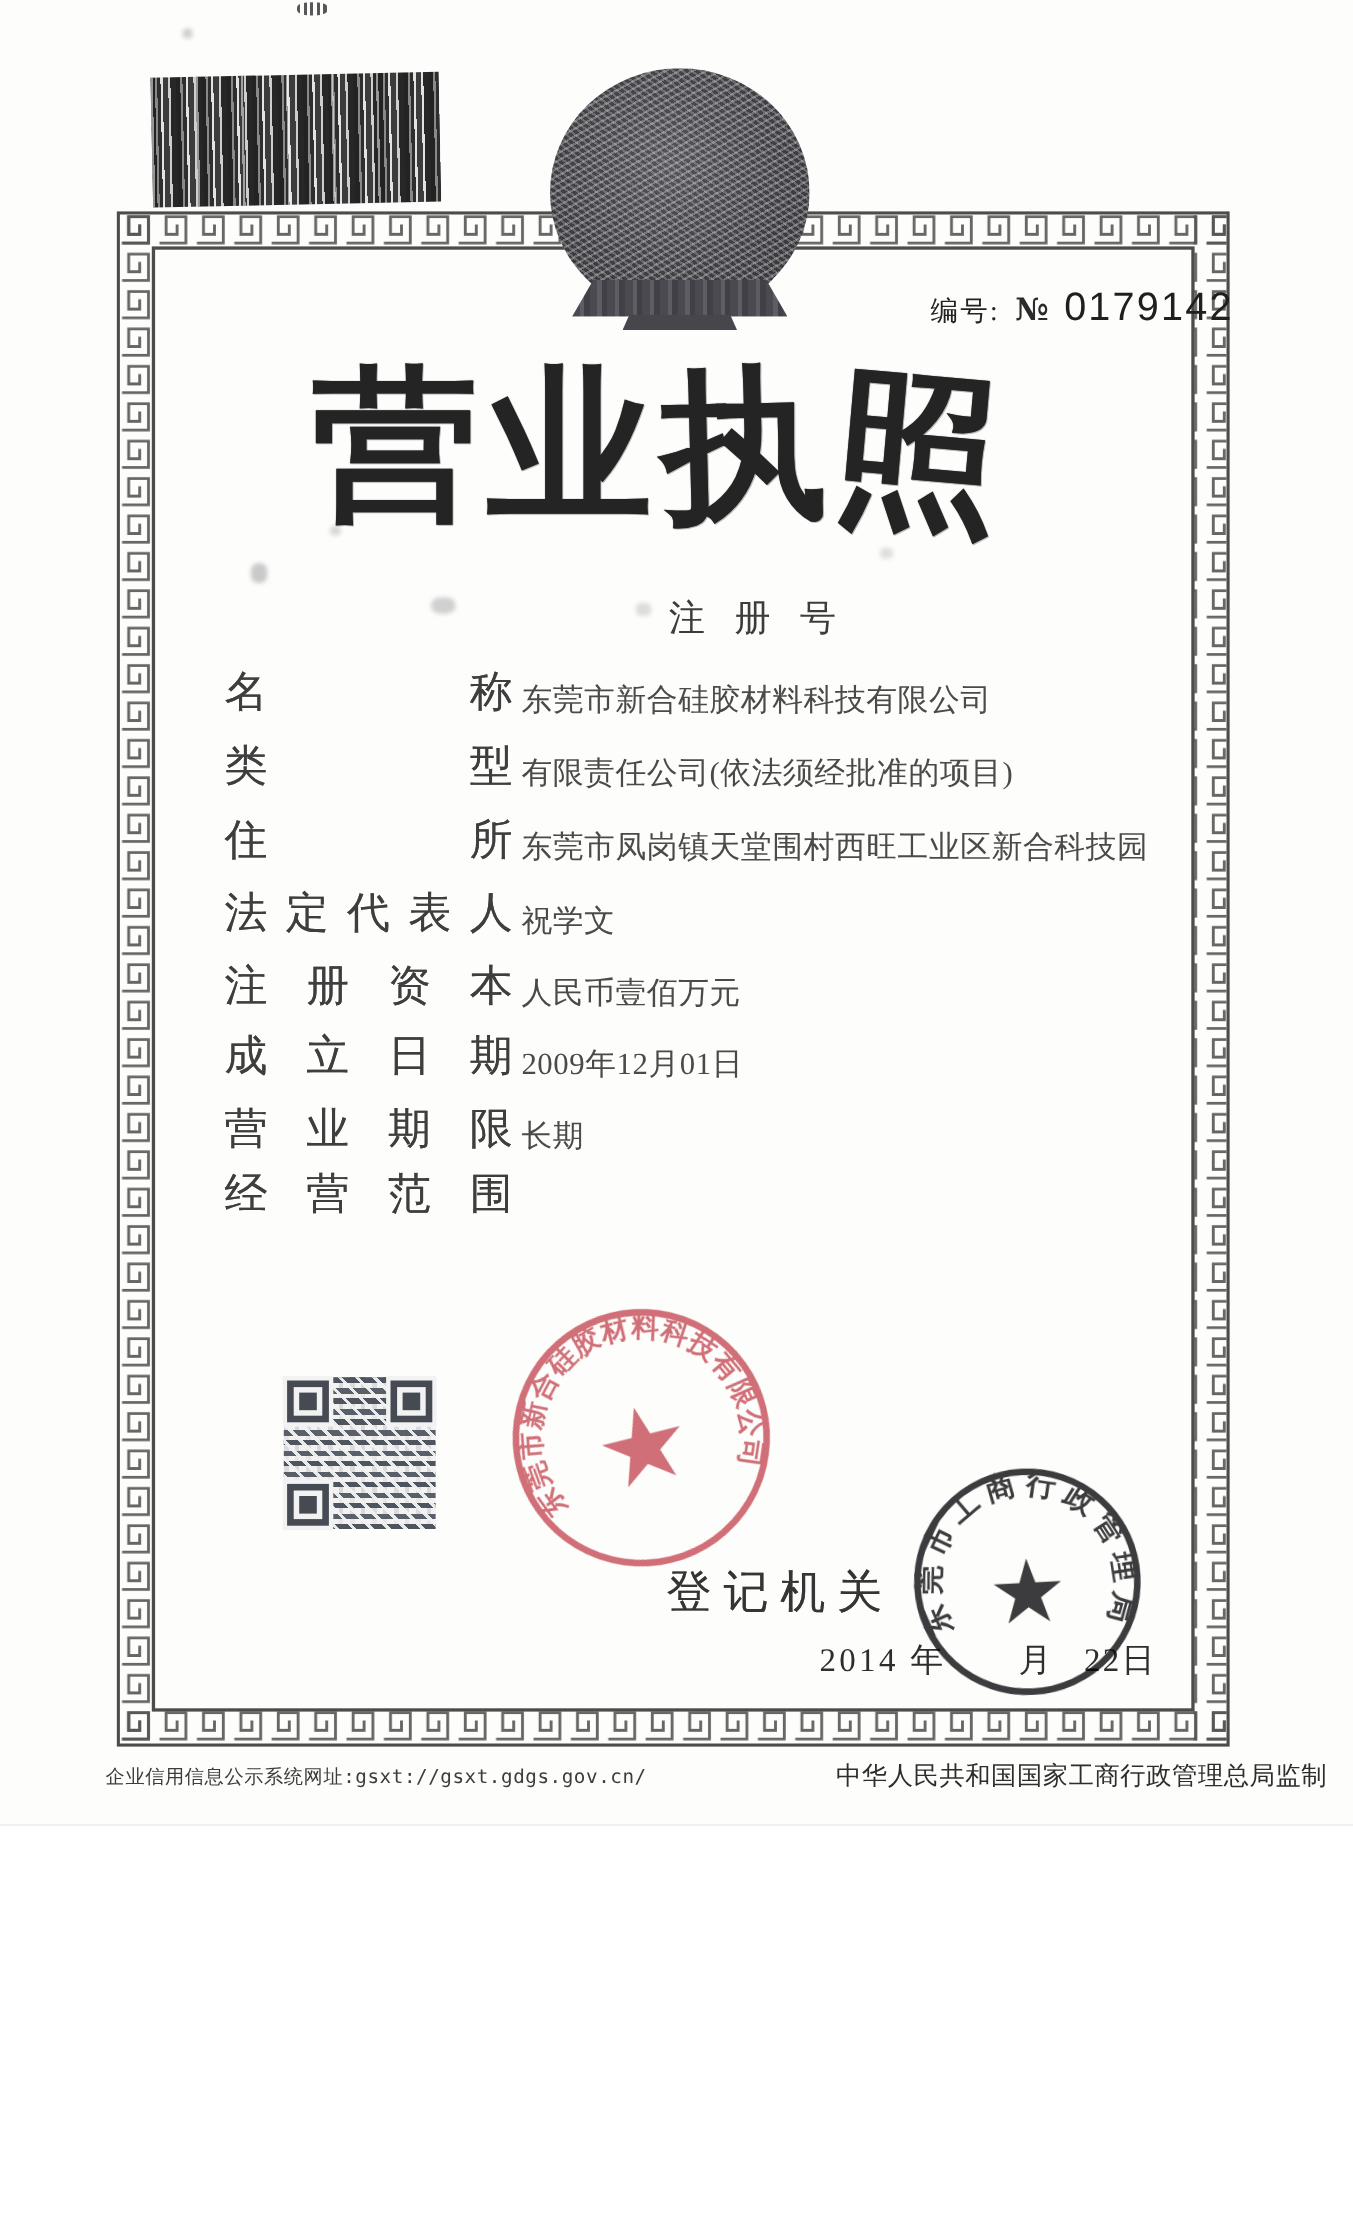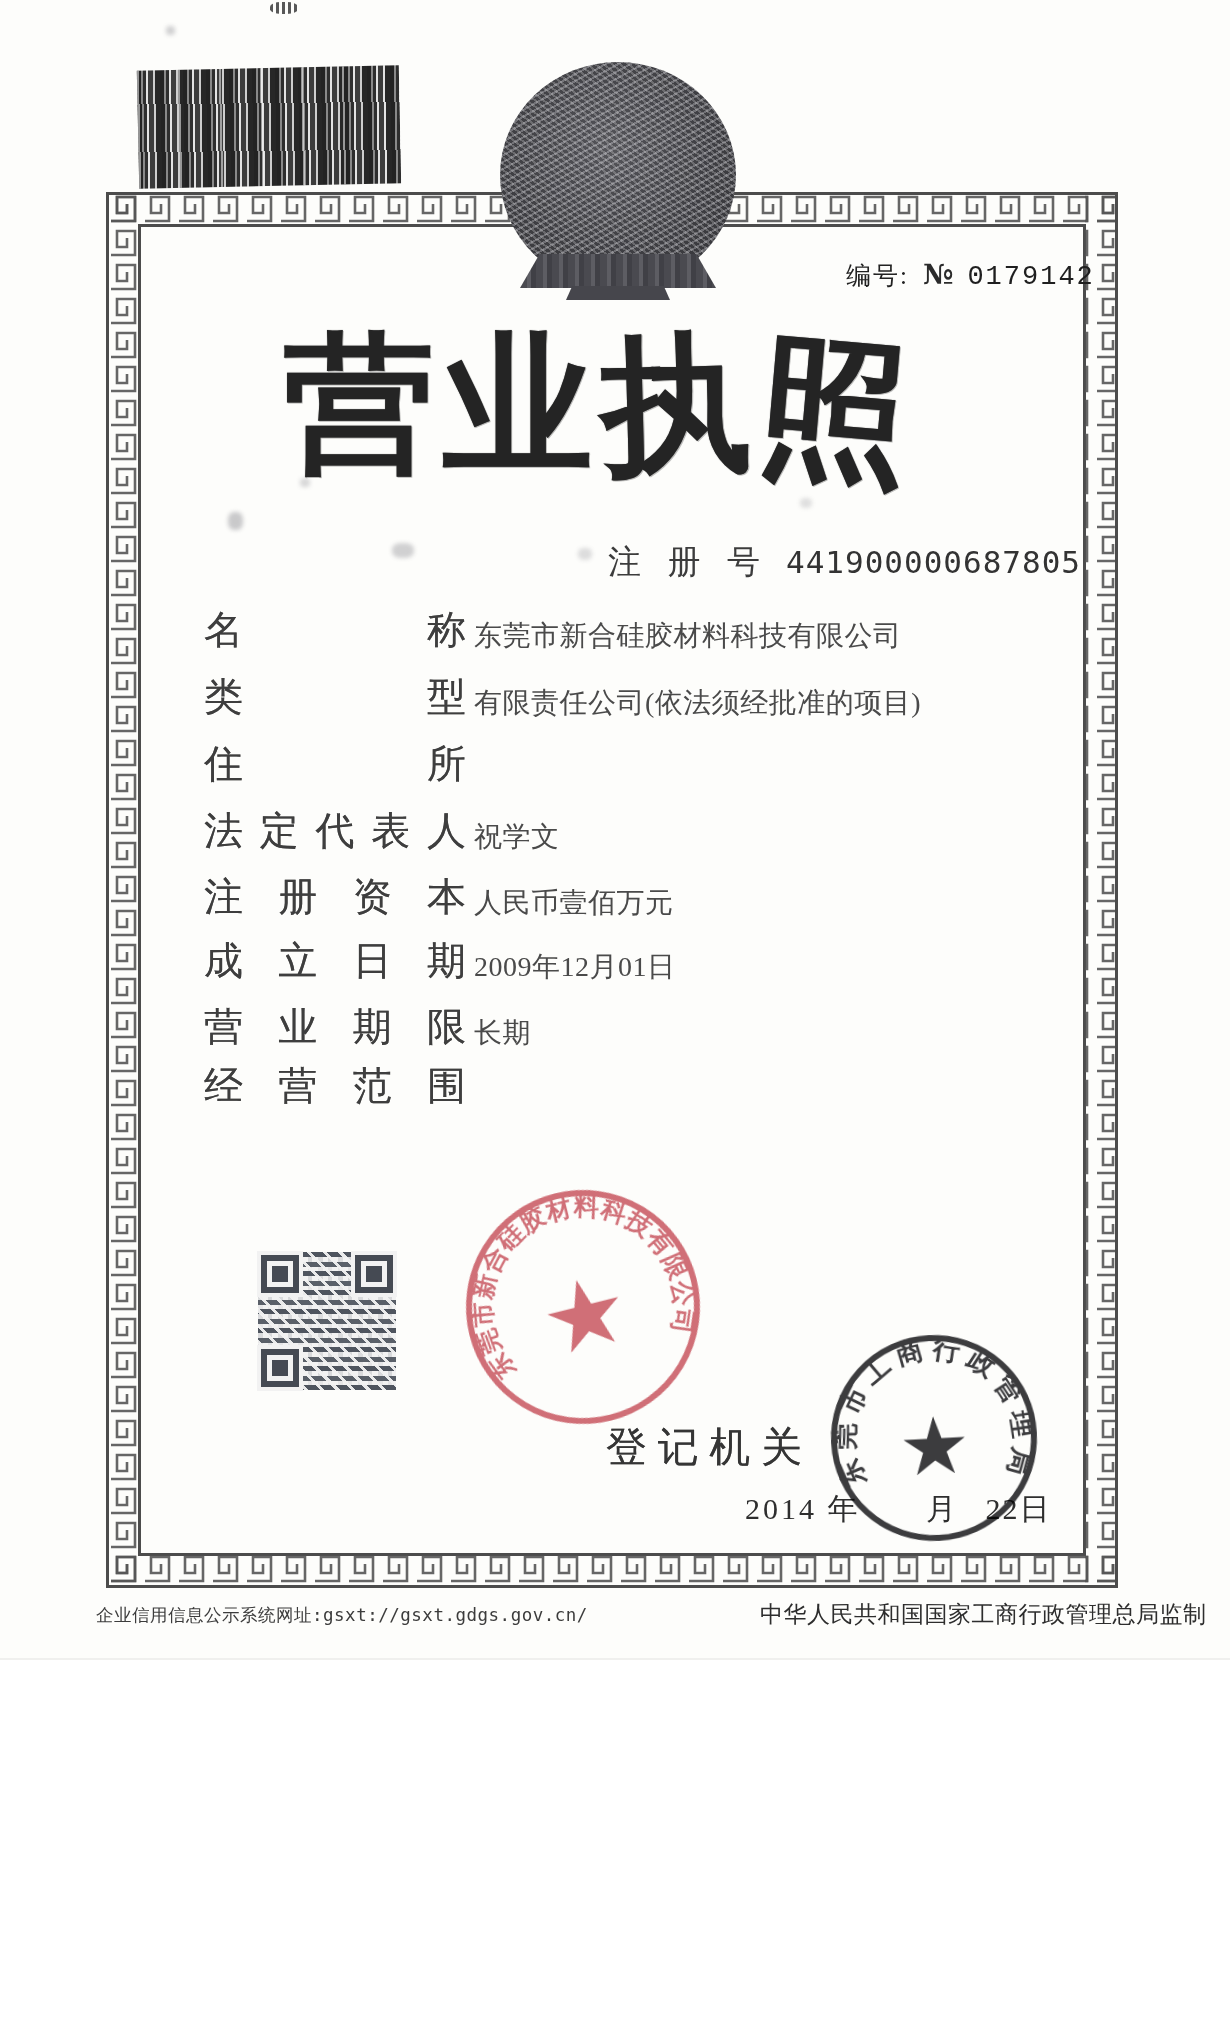--- a/index.html
+++ b/index.html
@@ -42,21 +42,21 @@
     background:#46464c;
   }
 
   
   .frame{position:absolute;left:106px;top:192px;width:1012px;height:1396px;z-index:1;}
 
   
   .serial{position:absolute;left:846px;top:258px;z-index:4;white-space:nowrap;}
   .serial .lab{font-size:25px;color:#222;letter-spacing:2px;}
   .serial .nosym{font-size:28px;font-weight:bold;font-family:"DejaVu Serif",serif;margin-left:10px;}
-  .serial .num{font-size:27px;font-family:Liberation Mono, monospace;margin-left:10px;letter-spacing:2px;color:#1f1f1f;}
+  .serial .num{font-size:36px;font-family:Liberation Sans, sans-serif;margin-left:10px;letter-spacing:2px;color:#1f1f1f;}
 
   
   .title{
     position:absolute;left:284px;top:326px;width:626px;z-index:4;
     display:flex;justify-content:space-between;
     font-size:150px;font-weight:900;line-height:1.05;color:#242424;
     font-family:"Liberation Sans","DejaVu Sans",sans-serif;
     text-shadow:0 0 1px rgba(60,60,60,.9), 1px 1px 0 rgba(90,90,90,.35);
   }
   .title span{display:inline-block;}
@@ -171,21 +171,20 @@
     <span>执</span>
     <span>照</span>
   </div>
 
 <div class="regno">
   <div class="lab spread">
       <span>注</span>
       <span>册</span>
       <span>号</span>
     </div>
-  <div class="num">441900000687805</div>
 </div>
 
 <div class="row" style="top:610px">
   <div class="rl spread">
       <span>名</span>
       <span>称</span>
     </div>
   <div class="rv">东莞市新合硅胶材料科技有限公司</div>
 </div>
 <div class="row" style="top:677px">
@@ -193,20 +192,21 @@
       <span>类</span>
       <span>型</span>
     </div>
   <div class="rv">有限责任公司(依法须经批准的项目)</div>
 </div>
 <div class="row" style="top:744px">
   <div class="rl spread">
       <span>住</span>
       <span>所</span>
     </div>
+  <div class="rv">东莞市凤岗镇天堂围村西旺工业区新合科技园</div>
 </div>
 <div class="row" style="top:811px">
   <div class="rl spread">
       <span>法</span>
       <span>定</span>
       <span>代</span>
       <span>表</span>
       <span>人</span>
     </div>
   <div class="rv">祝学文</div>

